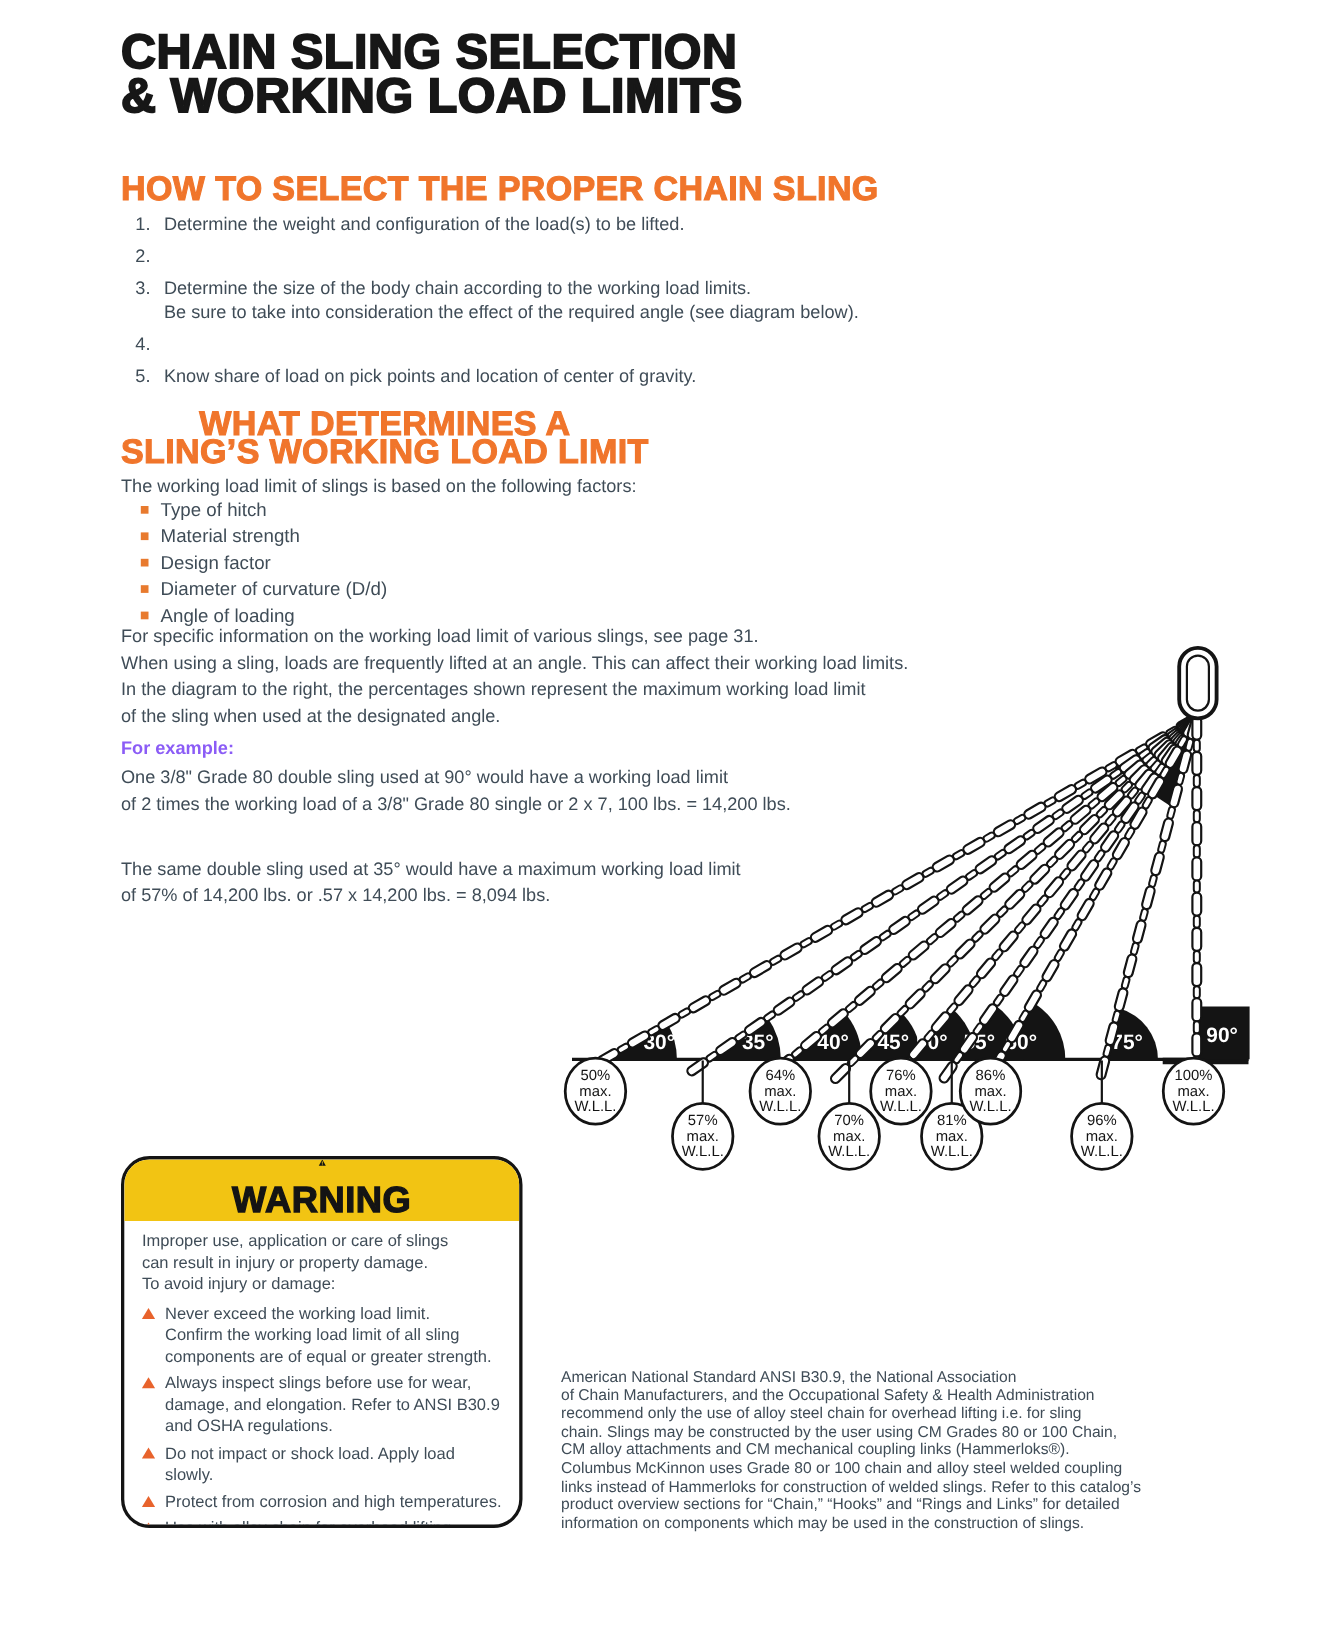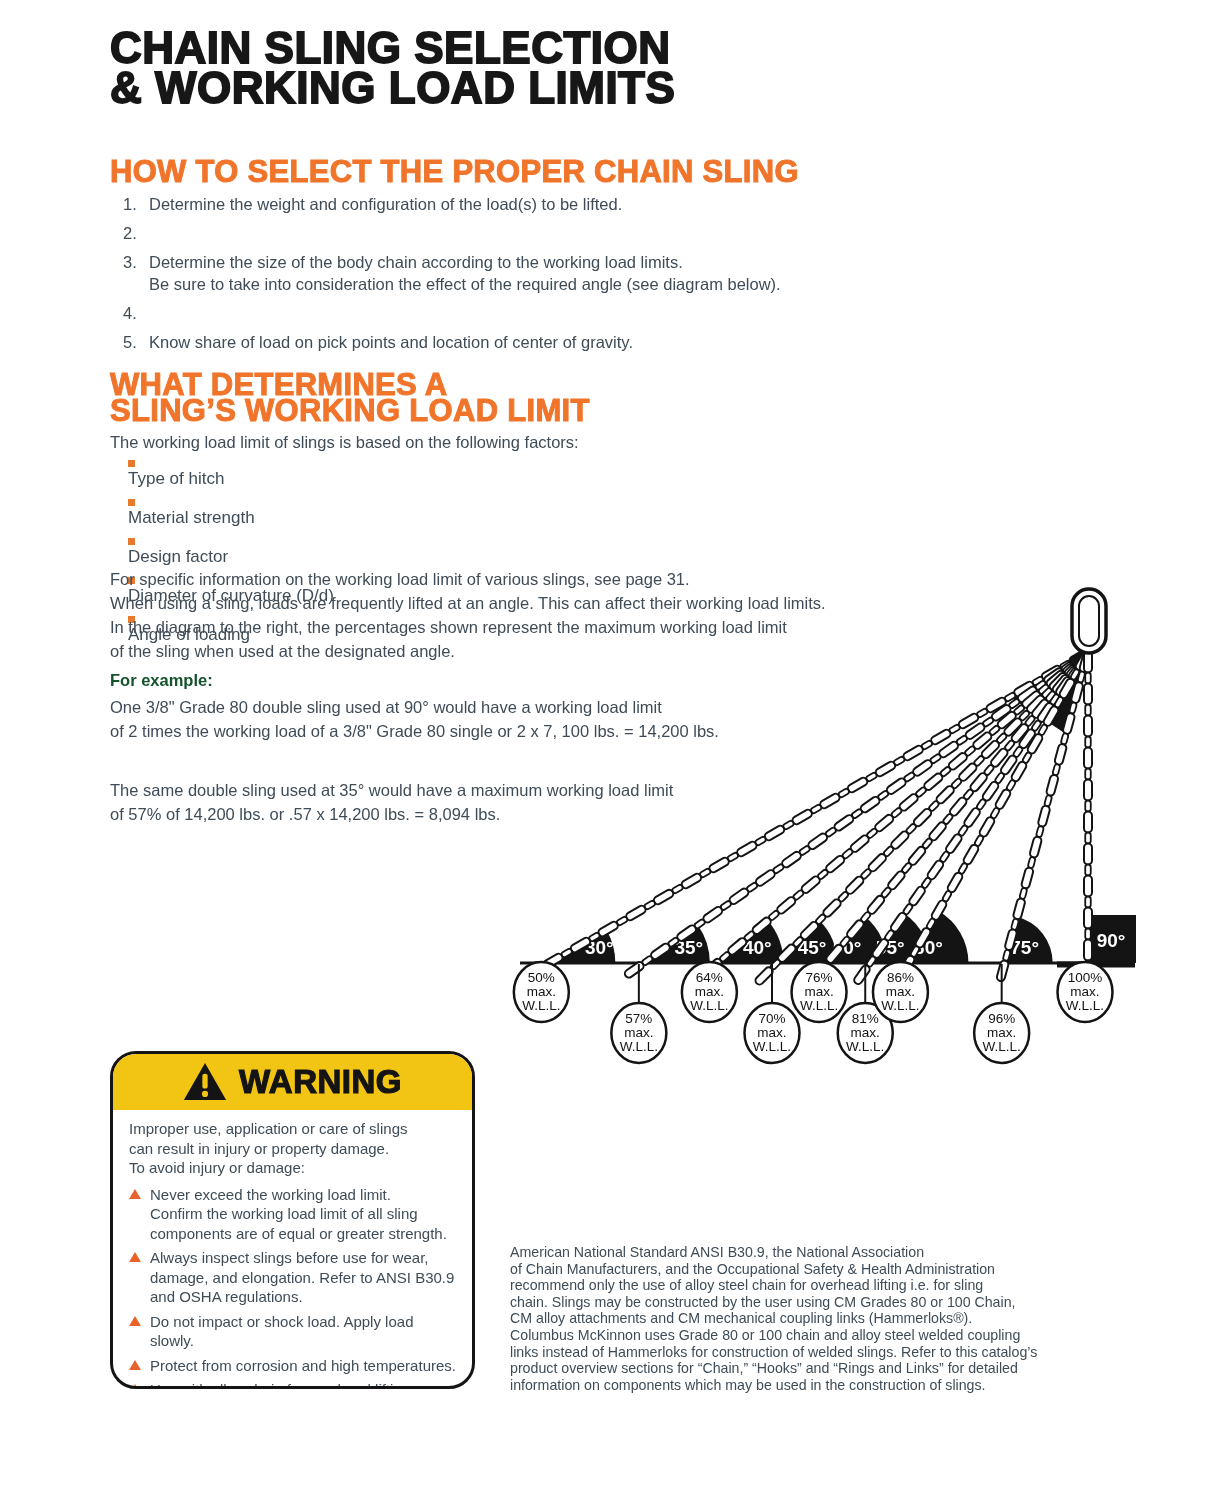--- a/index.html
+++ b/index.html
@@ -6,41 +6,41 @@
   body{width:1214px;height:1500px;background:#ffffff;position:relative;
        font-family:"Liberation Sans",sans-serif;color:#3F4C57;overflow:hidden;}
   .abs{position:absolute;}
   .ml{white-space:pre-line;}
 
   .title{left:110px;top:28px;font-size:44px;line-height:40px;font-weight:900;
          color:#171717;letter-spacing:0.5px;-webkit-text-stroke:1.8px #171717;}
   .h2{font-size:31px;line-height:26px;font-weight:900;color:#F0752B;
       letter-spacing:0.3px;-webkit-text-stroke:1px #F0752B;}
   .h2a{left:110px;top:159px;}
-  .h2b{left:110px;top:372px;}
+  .h2b{left:110px;top:372px;text-align:center;}
 
   .steps{left:123px;top:193px;width:820px;}
   .step{display:flex;font-size:16.5px;line-height:22px;margin-bottom:7px;}
   .step-num{flex:none;width:26px;}
 
   .intro{left:110px;top:430px;font-size:16.5px;line-height:24px;}
   .factors{left:128px;top:452px;}
-  .factor{display:flex;font-size:17px;line-height:24px;flex-direction:column;}
+  .factor{display:flex;font-size:17px;line-height:24px;}
   .sq{flex:none;width:7px;height:7px;background:#E87A2E;margin:8px 11px 0 0;}
 
   .para1{left:110px;top:567px;font-size:16.5px;line-height:24px;}
-  .ex-label{left:110px;top:671px;font-size:16.5px;font-weight:bold;color:#14532d;}
+  .ex-label{left:110px;top:671px;font-size:16.5px;font-weight:bold;color:#8b5cf6;}
   .ex1{left:110px;top:695px;font-size:16.5px;line-height:24px;}
   .ex2{left:110px;top:754px;font-size:16.5px;line-height:24px;margin-top:24px;}
 
   .diagram{left:495px;top:575px;width:660px;height:500px;}
 
   .warn-box{left:110px;top:1051px;width:365px;height:338px;background:#fff;
             border:3.5px solid #141414;border-radius:26px;overflow:hidden;box-sizing:border-box;}
-  .warn-head{height:56px;background:#F2C413;display:flex;align-items:center;justify-content:center;gap:12px;}
+  .warn-head{height:56px;background:#F2C413;display:flex;align-items:center;justify-content:center;gap:12px;flex-direction:column;}
   .warn-title{font-size:33px;font-weight:900;color:#141414;letter-spacing:0.5px;
               -webkit-text-stroke:1.2px #141414;}
   .warn-body{padding:9px 14px 0 16px;}
   .warn-intro{font-size:15px;line-height:19.5px;margin-bottom:7px;}
   .warn-item{display:flex;font-size:15px;line-height:19.5px;margin-bottom:5px;}
   .tri{flex:none;width:0;height:0;border-left:6px solid transparent;border-right:6px solid transparent;
        border-bottom:10px solid #E8632C;margin:4px 9px 0 0;}
 
   .footer-para{left:510px;top:1244px;width:600px;font-size:14.2px;line-height:16.6px;}
 </style>

